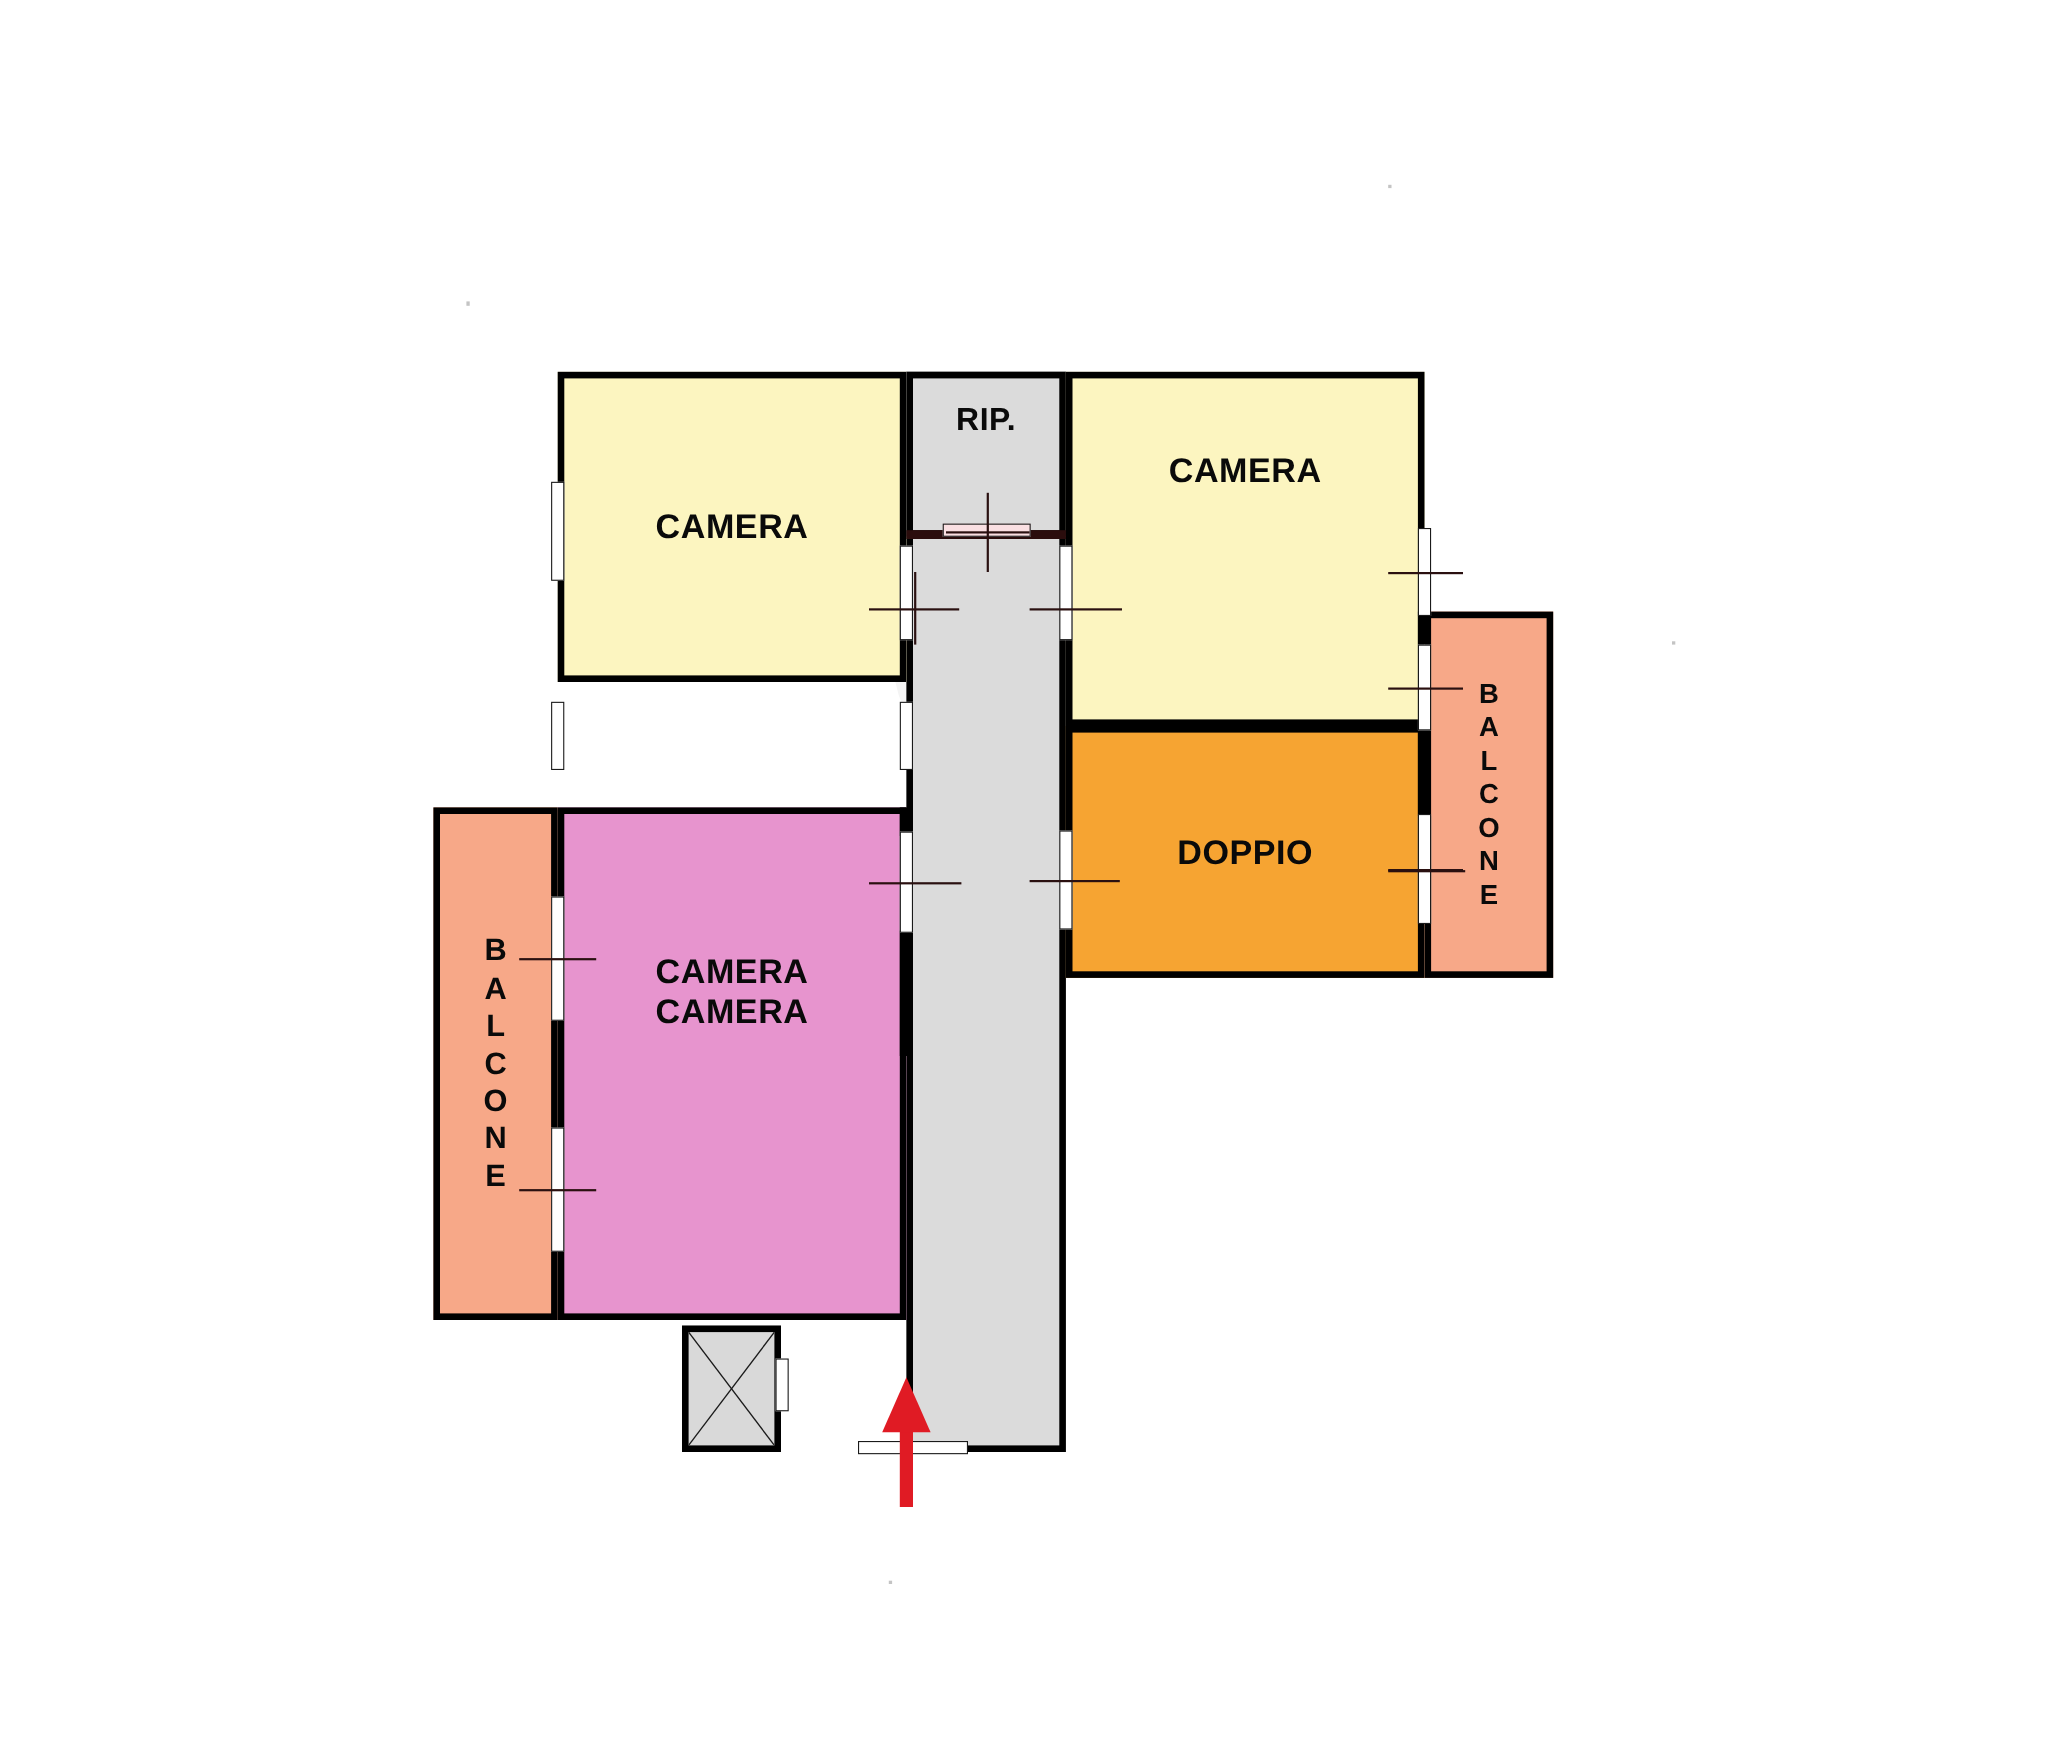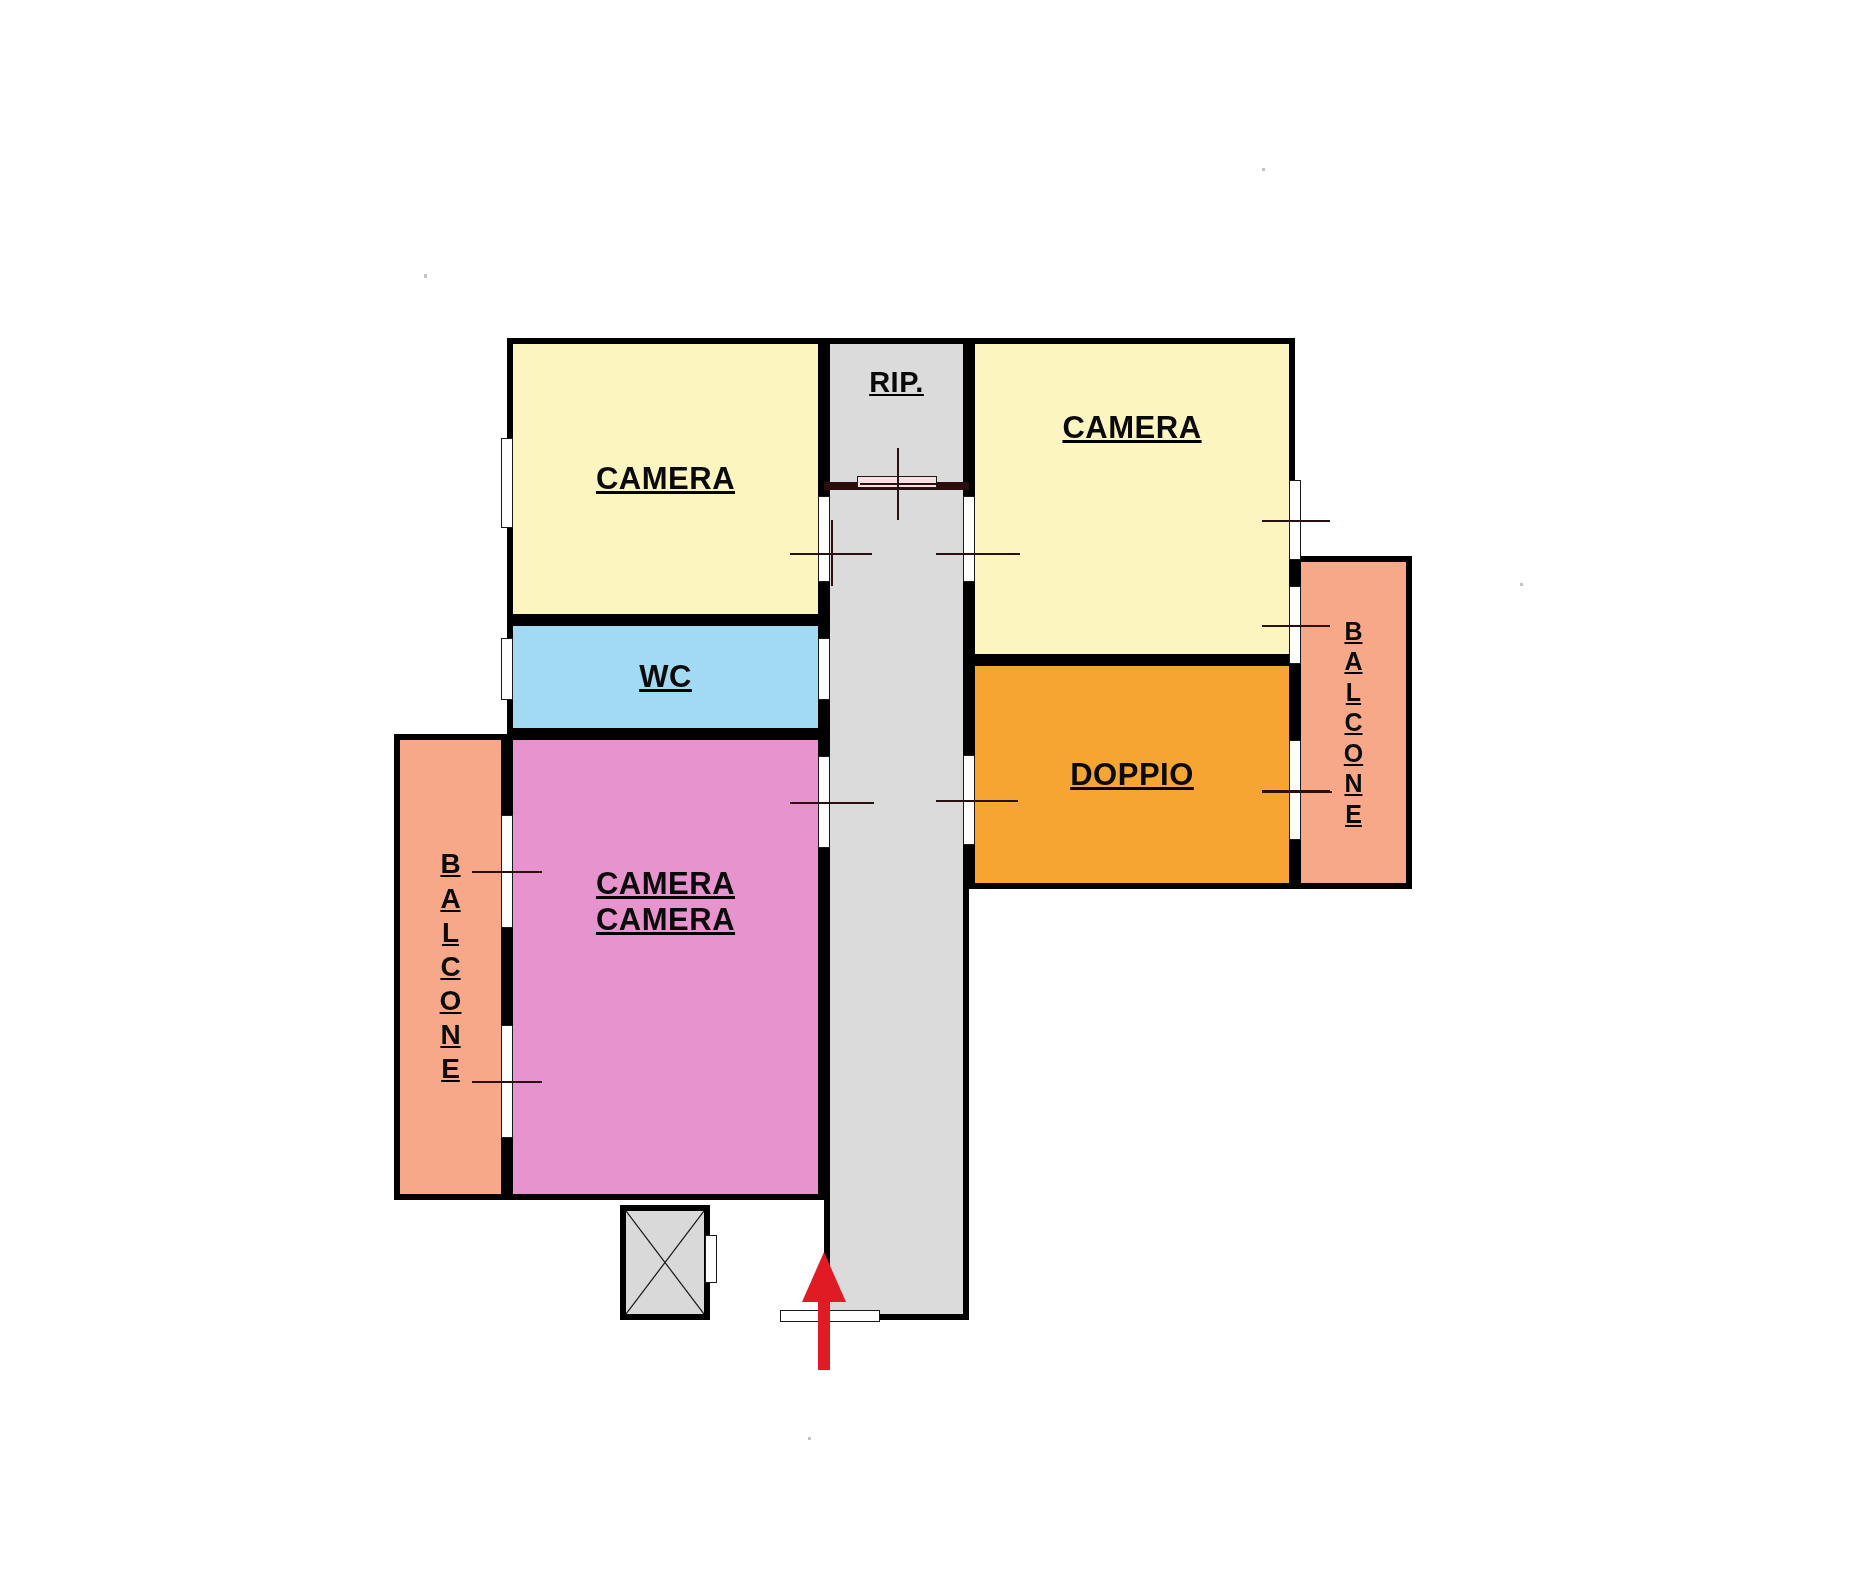--- a/index.html
+++ b/index.html
@@ -30,21 +30,20 @@
     width: 1860px; height: 1594px;
     z-index: 2;
   }
   .room {
     position: absolute;
     border: 6px solid #000000;
     display: flex;
     align-items: center;
     justify-content: center;
     z-index: 3;
-    text-decoration: underline;
   }
   .room-label {
     font-weight: bold;
     color: #0a0a0a;
     text-align: center;
     line-height: 1.15;
     letter-spacing: 0.5px;
     user-select: none;
   }
   .vert-label {
@@ -145,23 +144,20 @@
     </div>
 
     <div class="room" style="left:824px;top:338px;width:145px;height:150px;background:#DBDBDB;align-items:flex-start;padding-top:22px;">
       <span class="room-label" style="font-size:29px;">RIP.</span>
     </div>
 
     <div class="room" style="left:969px;top:338px;width:326px;height:322px;background:#FCF5C0;align-items:flex-start;padding-top:66px;">
       <span class="room-label" style="font-size:31px;">CAMERA</span>
     </div>
 
-    <div class="room" style="left:507px;top:620px;width:317px;height:114px;background:#A2DAF4;">
-      <span class="room-label" style="font-size:31px;">WC</span>
-    </div>
 
     <div class="room" style="left:969px;top:660px;width:326px;height:229px;background:#F6A432;">
       <span class="room-label" style="font-size:31px;">DOPPIO</span>
     </div>
 
     <div class="room" style="left:507px;top:734px;width:317px;height:466px;background:#E794CE;align-items:flex-start;padding-top:126px;">
       <span class="room-label" style="font-size:31px;">
         <span>CAMERA</span><br>
         <span>CAMERA</span>
       </span>

